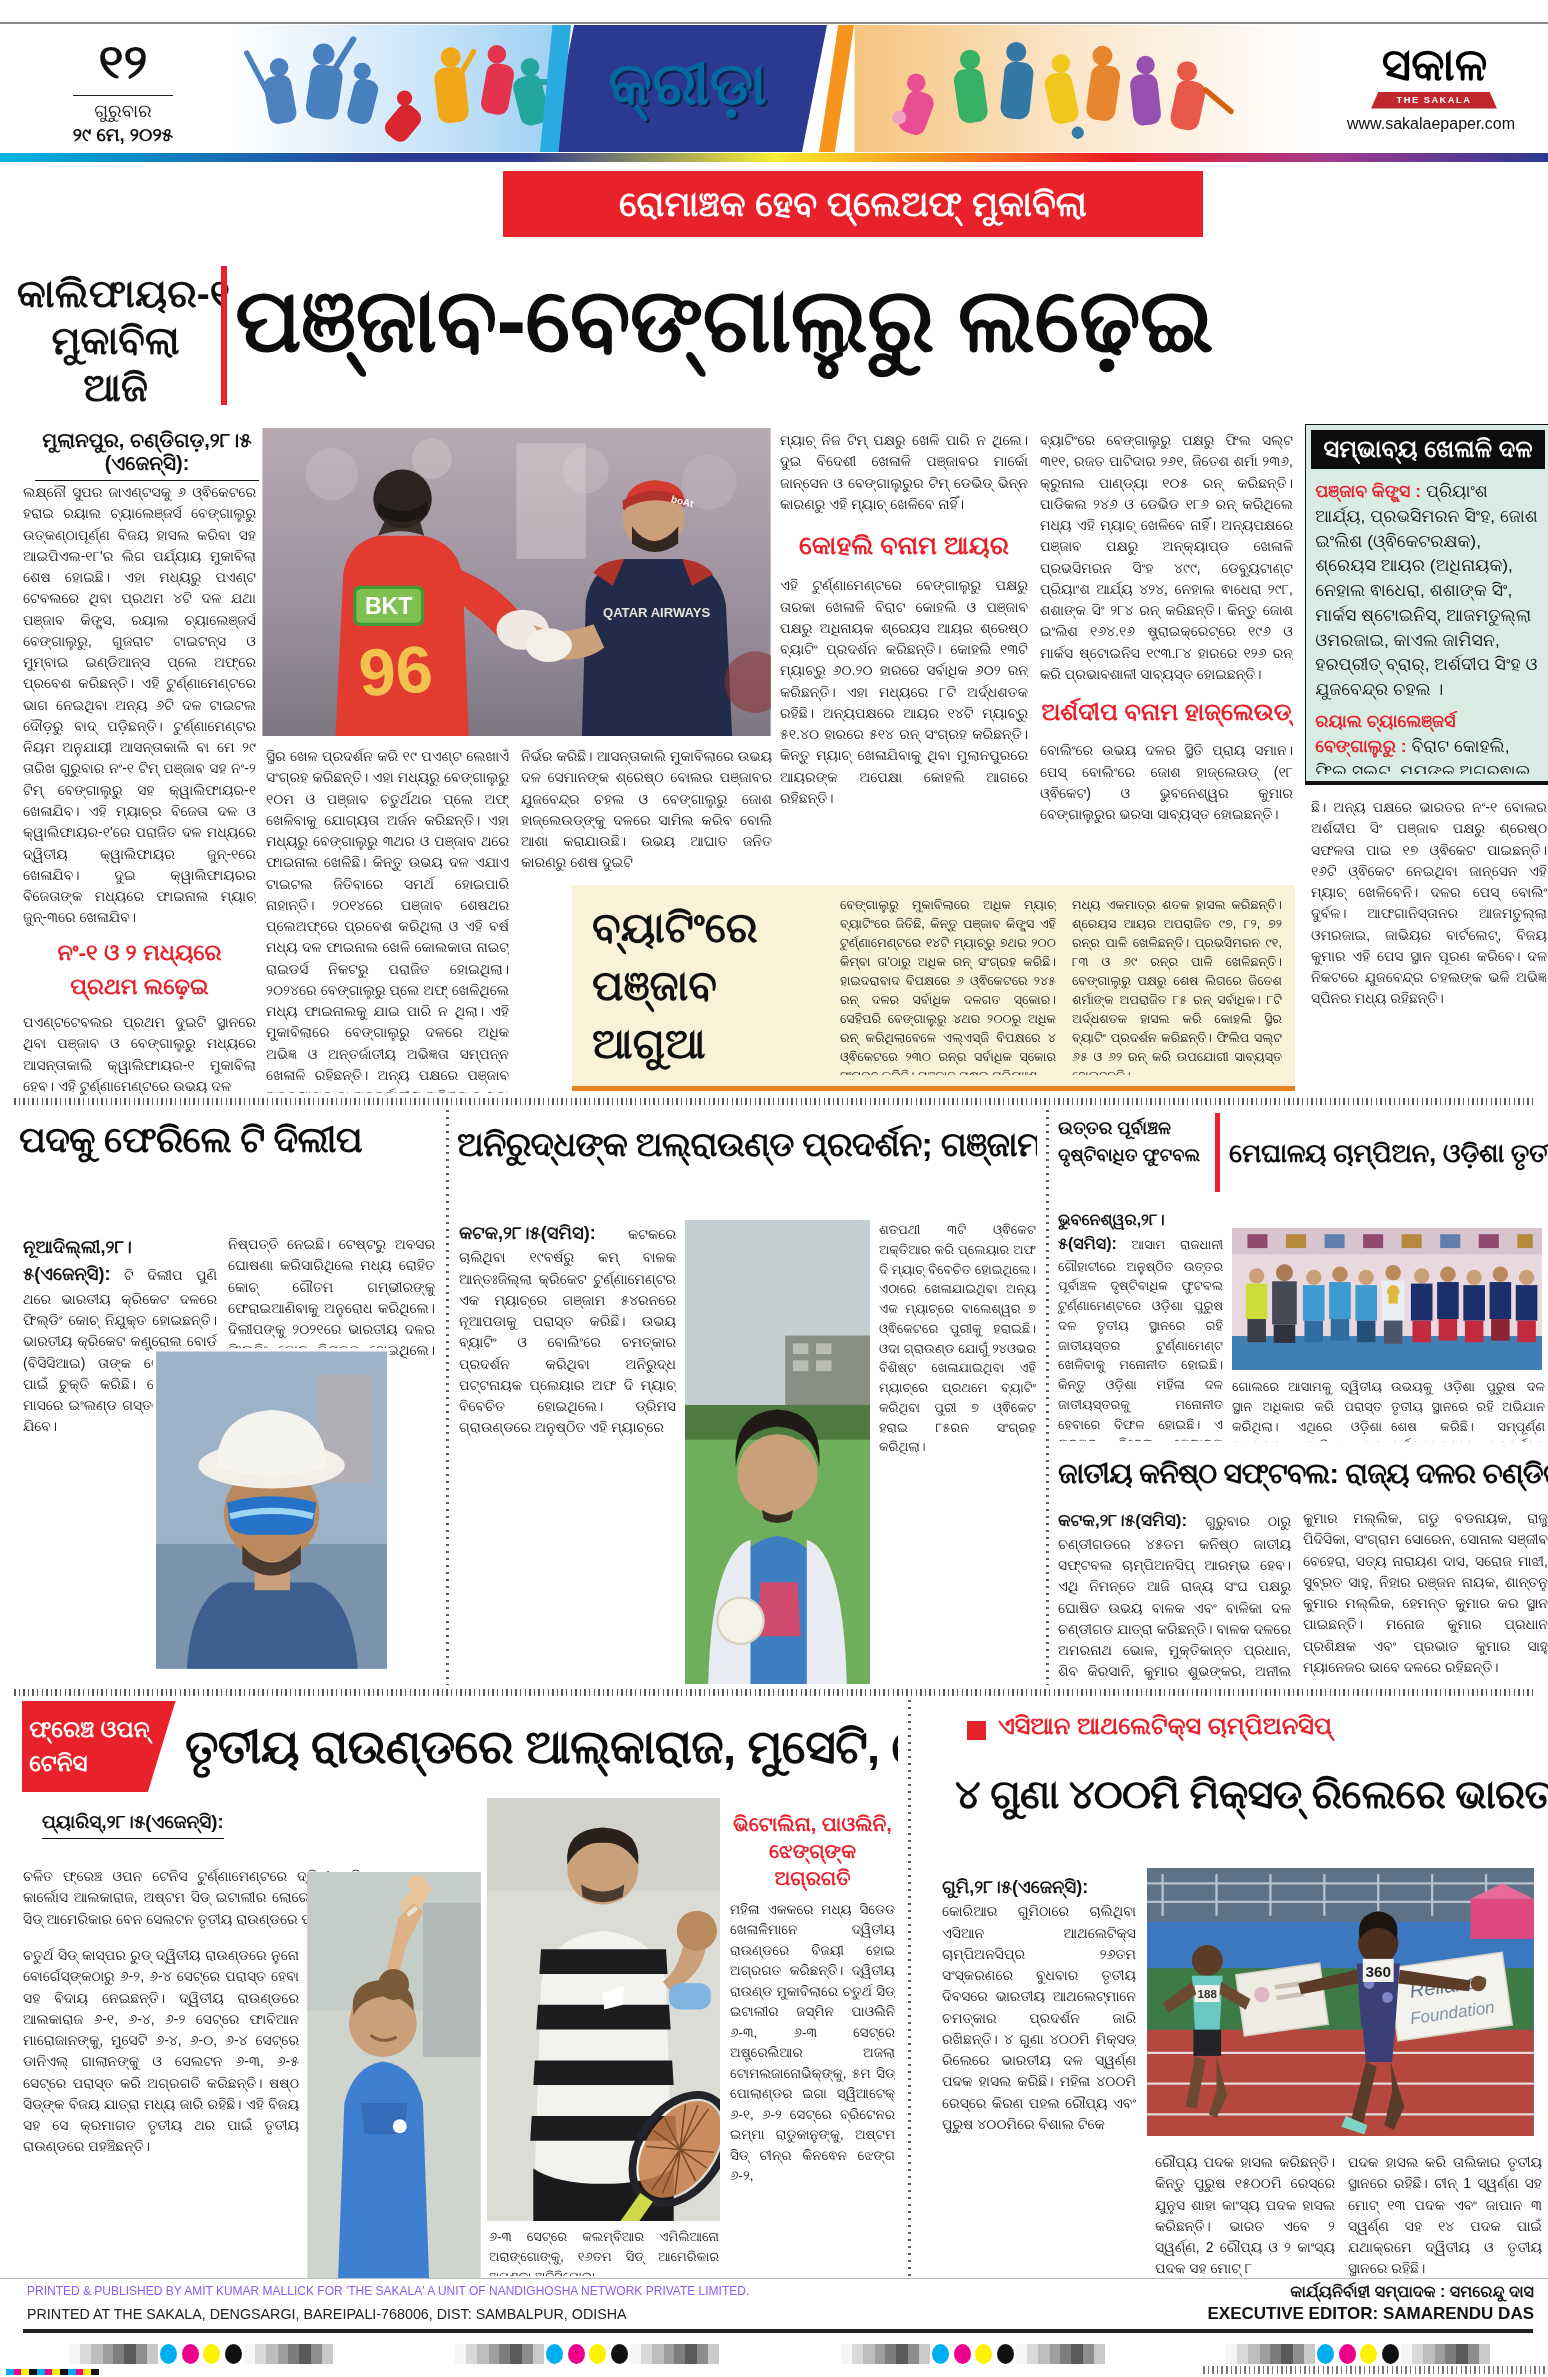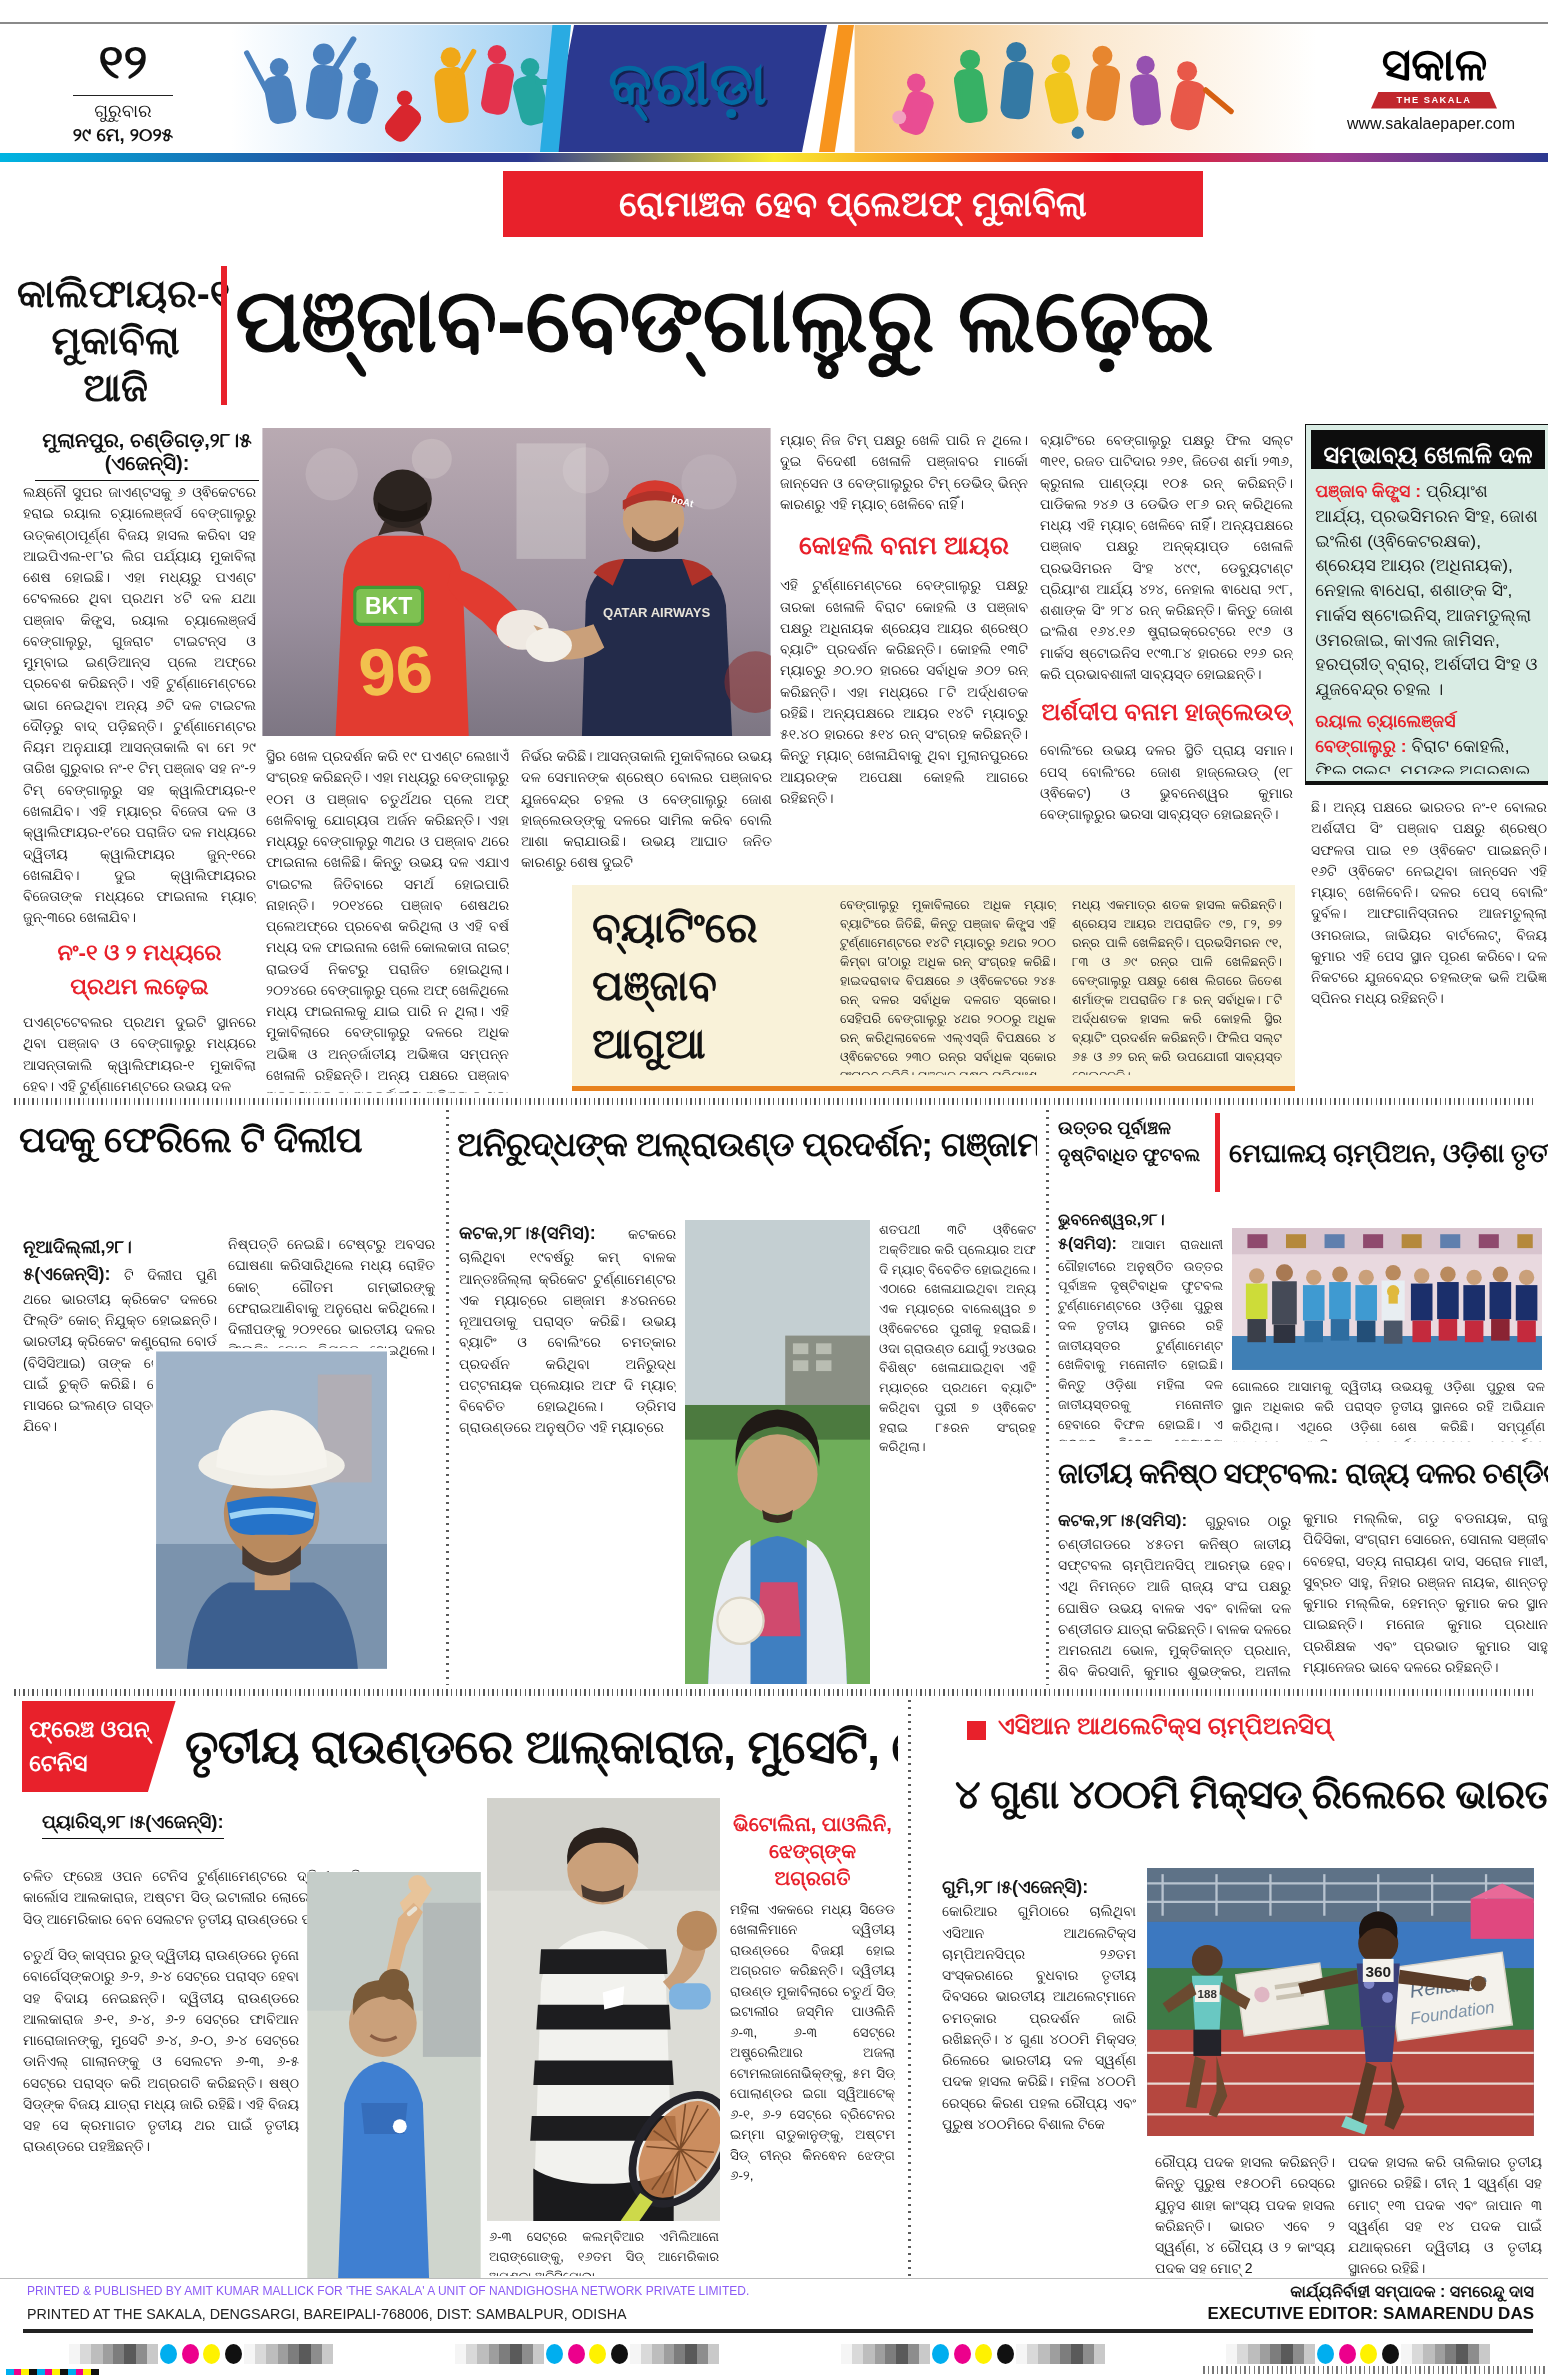--- a/index.html
+++ b/index.html
@@ -181,21 +181,21 @@
     <span>ଏହି ଟୁର୍ଣ୍ଣାମେଣ୍ଟରେ ବେଙ୍ଗାଲୁରୁ ପକ୍ଷରୁ ତାରକା ଖେଳାଳି ବିରାଟ କୋହଲି ଓ ପଞ୍ଜାବ ପକ୍ଷରୁ ଅଧିନାୟକ ଶ୍ରେୟସ ଆୟର ଶ୍ରେଷ୍ଠ ବ୍ୟାଟିଂ ପ୍ରଦର୍ଶନ କରିଛନ୍ତି। କୋହଲି ୧୩ଟି ମ୍ୟାଚ୍‌ରୁ ୬୦.୨୦ ହାରରେ ସର୍ବାଧିକ ୬୦୨ ରନ୍ କରିଛନ୍ତି। ଏହା ମଧ୍ୟରେ ୮ଟି ଅର୍ଦ୍ଧଶତକ ରହିଛି। ଅନ୍ୟପକ୍ଷରେ ଆୟର ୧୪ଟି ମ୍ୟାଚ୍‌ରୁ ୫୧.୪୦ ହାରରେ ୫୧୪ ରନ୍ ସଂଗ୍ରହ କରିଛନ୍ତି। କିନ୍ତୁ ମ୍ୟାଚ୍ ଖେଳାଯିବାକୁ ଥିବା ମୁଲାନପୁରରେ ଆୟରଙ୍କ ଅପେକ୍ଷା କୋହଲି ଆଗରେ ରହିଛନ୍ତି।</span>
   </div>
 
   <div class="col" style="left:1040px;top:430px;width:253px;height:447px;">
     <span>ବ୍ୟାଟିଂରେ ବେଙ୍ଗାଲୁରୁ ପକ୍ଷରୁ ଫିଲ ସଲ୍ଟ ୩୧୧, ରଜତ ପାଟିଦାର ୨୬୧, ଜିତେଶ ଶର୍ମା ୨୩୬, କ୍ରୁନାଲ ପାଣ୍ଡ୍ୟା ୧୦୫ ରନ୍ କରିଛନ୍ତି। ପାଡିକଲ ୨୪୬ ଓ ଡେଭିଡ ୧୮୬ ରନ୍ କରିଥିଲେ ମଧ୍ୟ ଏହି ମ୍ୟାଚ୍ ଖେଳିବେ ନାହିଁ। ଅନ୍ୟପକ୍ଷରେ ପଞ୍ଜାବ ପକ୍ଷରୁ ଅନ୍‌କ୍ୟାପ୍ଡ ଖେଳାଳି ପ୍ରଭସିମରନ ସିଂହ ୪୯୯, ଡେବ୍ୟୁଟାଣ୍ଟ ପ୍ରିୟାଂଶ ଆର୍ଯ୍ୟ ୪୨୪, ନେହାଲ ଵାଧେରା ୨୯୮, ଶଶାଙ୍କ ସିଂ ୨୮୪ ରନ୍ କରିଛନ୍ତି। କିନ୍ତୁ ଜୋଶ ଇଂଲିଶ ୧୬୪.୧୬ ଷ୍ଟ୍ରାଇକ୍‌ରେଟ୍‌ରେ ୧୯୬ ଓ ମାର୍କସ ଷ୍ଟୋଇନିସ ୧୯୩.୮୪ ହାରରେ ୧୨୬ ରନ୍ କରି ପ୍ରଭାବଶାଳୀ ସାବ୍ୟସ୍ତ ହୋଇଛନ୍ତି।</span>
     <div class="redsub" style="font-size:24px;padding:9.3px 0;">ଅର୍ଶଦୀପ ବନାମ ହାଜ୍‌ଲେଉଡ୍</div>
     <span>ବୋଲିଂରେ ଉଭୟ ଦଳର ସ୍ଥିତି ପ୍ରାୟ ସମାନ। ପେସ୍ ବୋଲିଂରେ ଜୋଶ ହାଜ୍‌ଲେଉଡ୍ (୧୮ ଓ୍ଵିକେଟ) ଓ ଭୁବନେଶ୍ୱର କୁମାର ବେଙ୍ଗାଲୁରୁର ଭରସା ସାବ୍ୟସ୍ତ ହୋଇଛନ୍ତି।</span>
   </div>
 
   <div class="abs" style="left:1305px;top:424px;width:244px;height:356px;background:#d9ece4;border:1.5px solid #111;border-bottom:4.6px solid #111;">
-    <div style="margin:4.6px;background:#0d0d0d;height:39px;display:flex;align-items:flex-end;justify-content:center;">
+    <div style="margin:4.6px;background:#0d0d0d;height:39px;display:flex;align-items:center;justify-content:center;">
       <span style="color:#fff;font-size:24px;font-weight:bold;">ସମ୍ଭାବ୍ୟ ଖେଳାଳି ଦଳ</span>
     </div>
     <div style="padding:3.1px 9.3px;font-size:17.4px;line-height:1.42;overflow:hidden;height:295px;">
       <p style="margin:3.1px 0 7.7px 0;"><span style="color:#e8212b;font-weight:bold;">ପଞ୍ଜାବ କିଙ୍ଗ୍ସ :</span>
       <span>ପ୍ରିୟାଂଶ ଆର୍ଯ୍ୟ, ପ୍ରଭସିମରନ ସିଂହ, ଜୋଶ ଇଂଲିଶ (ଓ୍ଵିକେଟରକ୍ଷକ), ଶ୍ରେୟସ ଆୟର (ଅଧିନାୟକ), ନେହାଲ ଵାଧେରା, ଶଶାଙ୍କ ସିଂ, ମାର୍କସ ଷ୍ଟୋଇନିସ୍, ଆଜମତୁଲ୍ଲା ଓମରଜାଇ, କାଏଲ ଜାମିସନ, ହରପ୍ରୀତ୍ ବ୍ରାର୍, ଅର୍ଶଦୀପ ସିଂହ ଓ ଯୁଜବେନ୍ଦ୍ର ଚହଲ ।</span></p>
       <p style="margin:0;"><span style="color:#e8212b;font-weight:bold;">ରୟାଲ ଚ୍ୟାଲେଞ୍ଜର୍ସ ବେଙ୍ଗାଲୁରୁ :</span>
       <span>ବିରାଟ କୋହଲି, ଫିଲ ସଲ୍ଟ, ମୟଙ୍କ ଅଗରଵାଲ, ରଜତ ପାଟିଦାର (ଅଧିନାୟକ), ଜିତେଶ ଶର୍ମା (ଓ୍ଵିକେଟରକ୍ଷକ), କ୍ରୁନାଲ ପାଣ୍ଡ୍ୟା, ଲିଆମ ଲିଭିଙ୍ଗଷ୍ଟୋନ୍, ରୋମାରିଓ ସେଫର୍ଡ, ଭୁବନେଶ୍ୱର କୁମାର, ୟଶ ଦୟାଲ, ଜୋଶ ହାଜ୍‌ଲେଉଡ୍ ଓ ସୂଯ୍ୟାଶ ଶର୍ମା ।</span></p>
     </div>
   </div>
   <div class="col" style="left:1311px;top:797px;width:236px;height:298px;">
@@ -510,21 +510,21 @@
       <path d="M280 206 L322 206 L318 252 L284 252 Z" fill="#3a3f78"></path>
       <path d="M284 252 L264 330 L280 334 L298 258 Z" fill="#5a3c28"></path>
       <path d="M316 252 L334 310 L320 340 L308 334 L318 290 Z" fill="#5a3c28"></path>
       <path d="M272 132 L196 150 L200 164 L274 150 Z" fill="#5a3c28"></path>
       <path d="M328 132 L420 146 L418 160 L326 150 Z" fill="#5a3c28"></path>
       <circle cx="430" cy="150" r="10" fill="#6b4a30"></circle>
       <path d="M258 322 L286 334 L282 346 L252 336 Z" fill="#7fd4c8"></path>
     </g>
   </svg>
   <div class="col" style="left:1155px;top:2152px;width:180px;height:125px;">
-    <span>ରୌପ୍ୟ ପଦକ ହାସଲ କରିଛନ୍ତି। କିନ୍ତୁ ପୁରୁଷ ୧୫୦୦ମି ରେସ୍‌ରେ ଯୁନୁସ ଶାହା କାଂସ୍ୟ ପଦକ ହାସଲ କରିଛନ୍ତି। ଭାରତ ଏବେ ୨ ସ୍ୱର୍ଣ୍ଣ, ୪ ରୌପ୍ୟ ଓ ୨ କାଂସ୍ୟ ପଦକ ସହ ମୋଟ୍ 2</span>
+    <span>ରୌପ୍ୟ ପଦକ ହାସଲ କରିଛନ୍ତି। କିନ୍ତୁ ପୁରୁଷ ୧୫୦୦ମି ରେସ୍‌ରେ ଯୁନୁସ ଶାହା କାଂସ୍ୟ ପଦକ ହାସଲ କରିଛନ୍ତି। ଭାରତ ଏବେ ୨ ସ୍ୱର୍ଣ୍ଣ, 2 ରୌପ୍ୟ ଓ ୨ କାଂସ୍ୟ ପଦକ ସହ ମୋଟ୍ ୮</span>
   </div>
   <div class="col" style="left:1348px;top:2152px;width:194px;height:125px;">
     <span>ପଦକ ହାସଲ କରି ତାଲିକାର ତୃତୀୟ ସ୍ଥାନରେ ରହିଛି। ଚୀନ୍ 1 ସ୍ୱର୍ଣ୍ଣ ସହ ମୋଟ୍ ୧୩ ପଦକ ଏବଂ ଜାପାନ ୩ ସ୍ୱର୍ଣ୍ଣ ସହ ୧୪ ପଦକ ପାଇଁ ଯଥାକ୍ରମେ ଦ୍ୱିତୀୟ ଓ ତୃତୀୟ ସ୍ଥାନରେ ରହିଛି।</span>
   </div>
 
   <div class="abs" style="left:0;top:2278px;width:1548px;height:0.8px;background:#bbb;"></div>
   <div class="abs" style="left:27px;top:2284px;width:910px;font-size:12px;color:#8b5cf6;">PRINTED &amp; PUBLISHED BY AMIT KUMAR MALLICK FOR 'THE SAKALA' A UNIT OF NANDIGHOSHA NETWORK PRIVATE LIMITED.</div>
   <div class="abs" style="left:27px;top:2306px;width:910px;font-size:14.3px;color:#222;">PRINTED AT THE SAKALA, DENGSARGI, BAREIPALI-768006, DIST: SAMBALPUR, ODISHA</div>
   <div class="abs" style="left:1003px;top:2283px;width:531px;text-align:right;font-size:16px;font-weight:bold;">କାର୍ଯ୍ୟନିର୍ବାହୀ ସମ୍ପାଦକ : ସମରେନ୍ଦୁ ଦାସ</div>
   <div class="abs" style="left:1003px;top:2304px;width:531px;text-align:right;font-size:17px;font-weight:bold;">EXECUTIVE EDITOR: SAMARENDU DAS</div>

